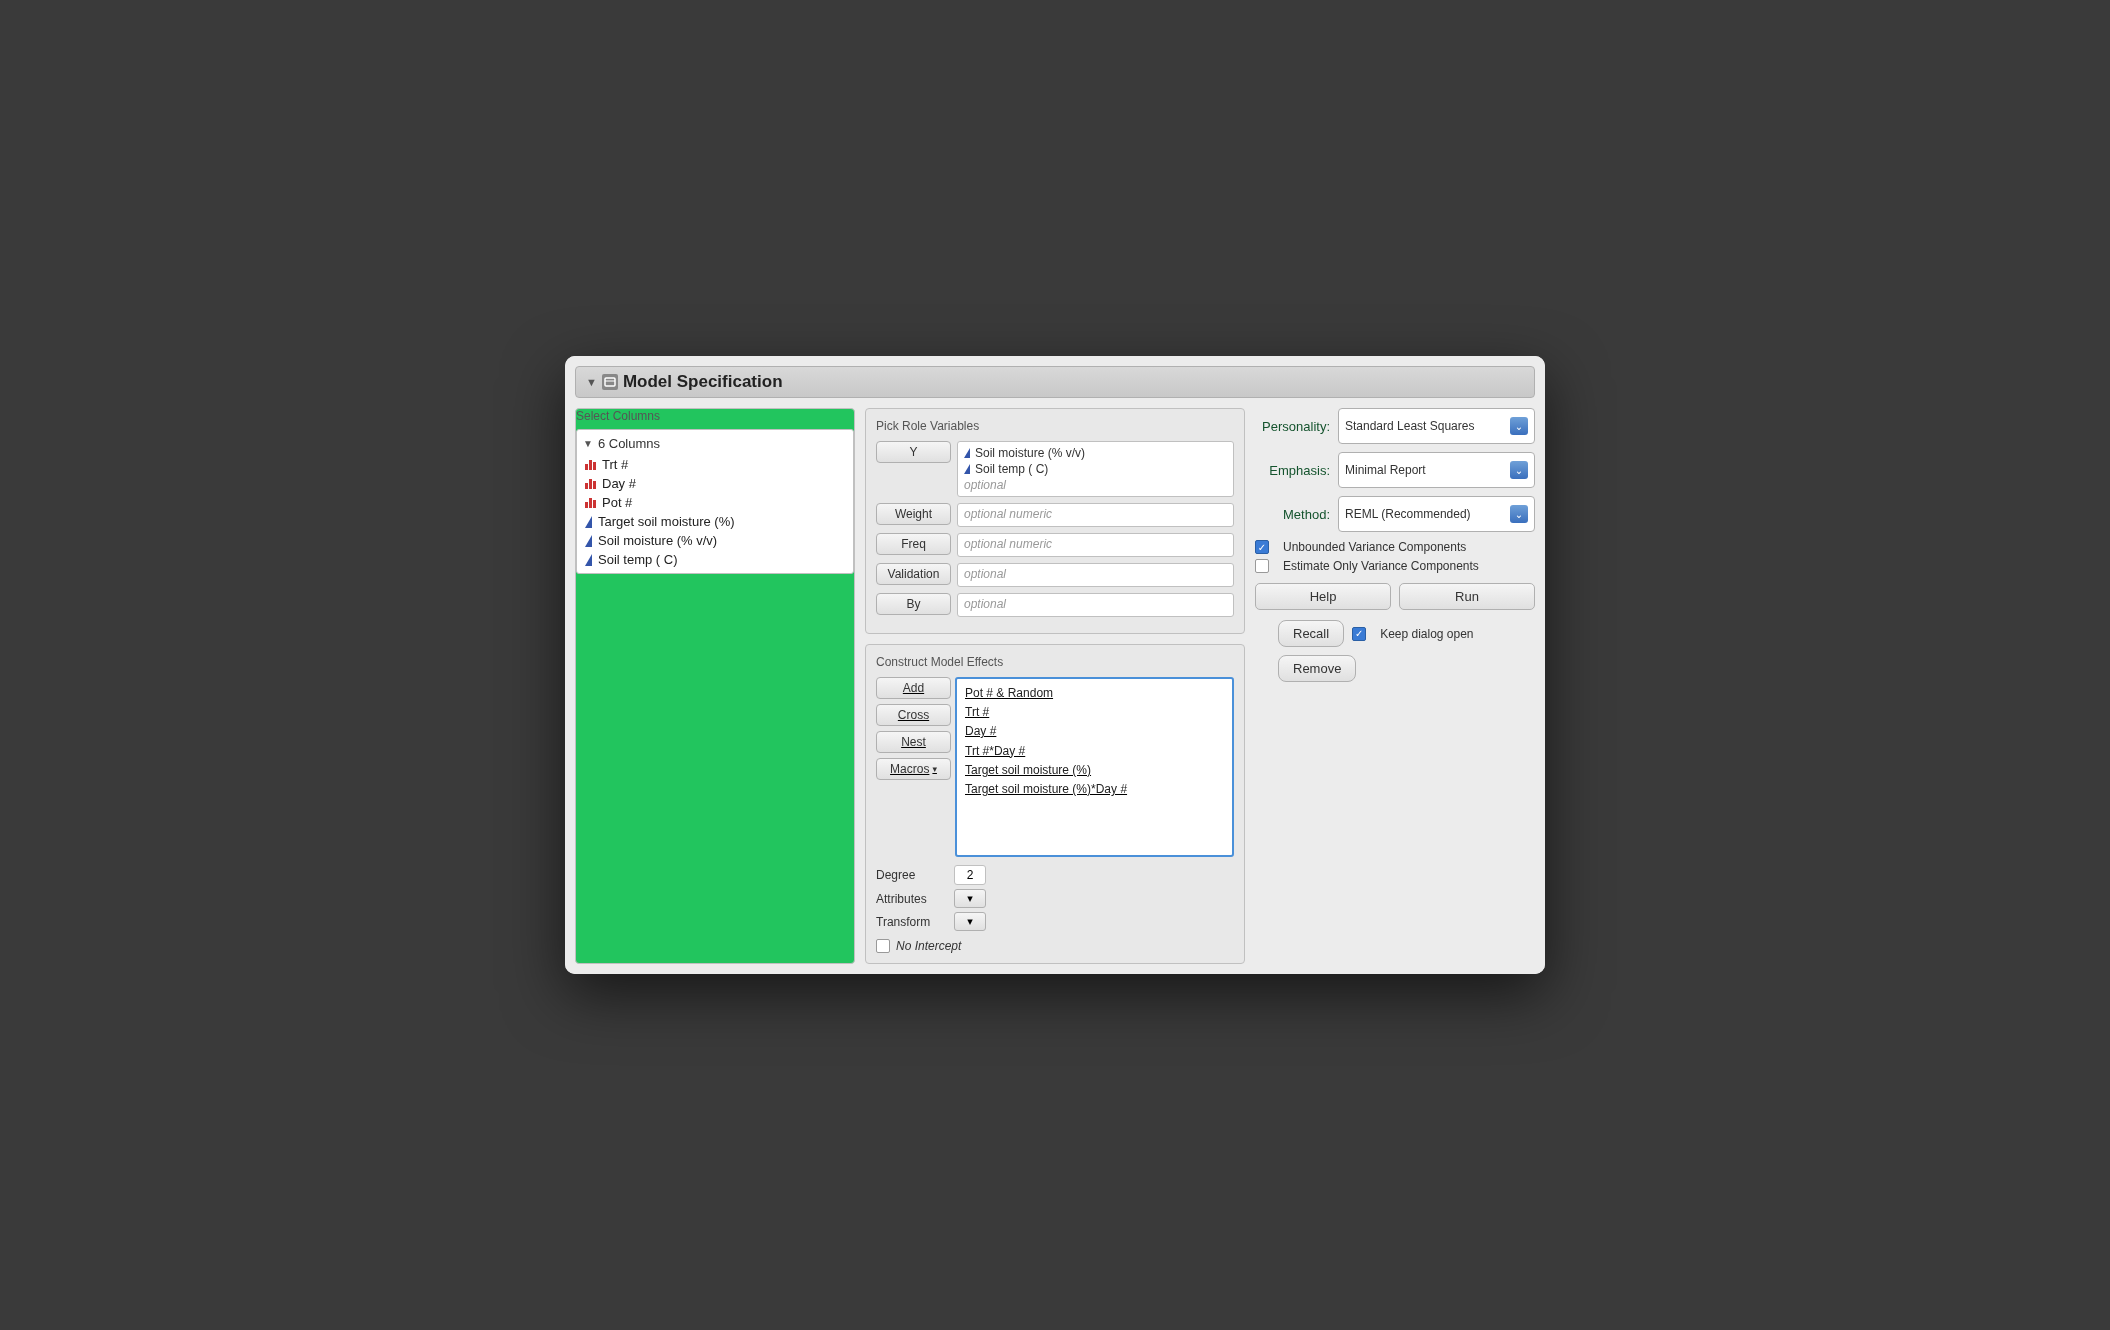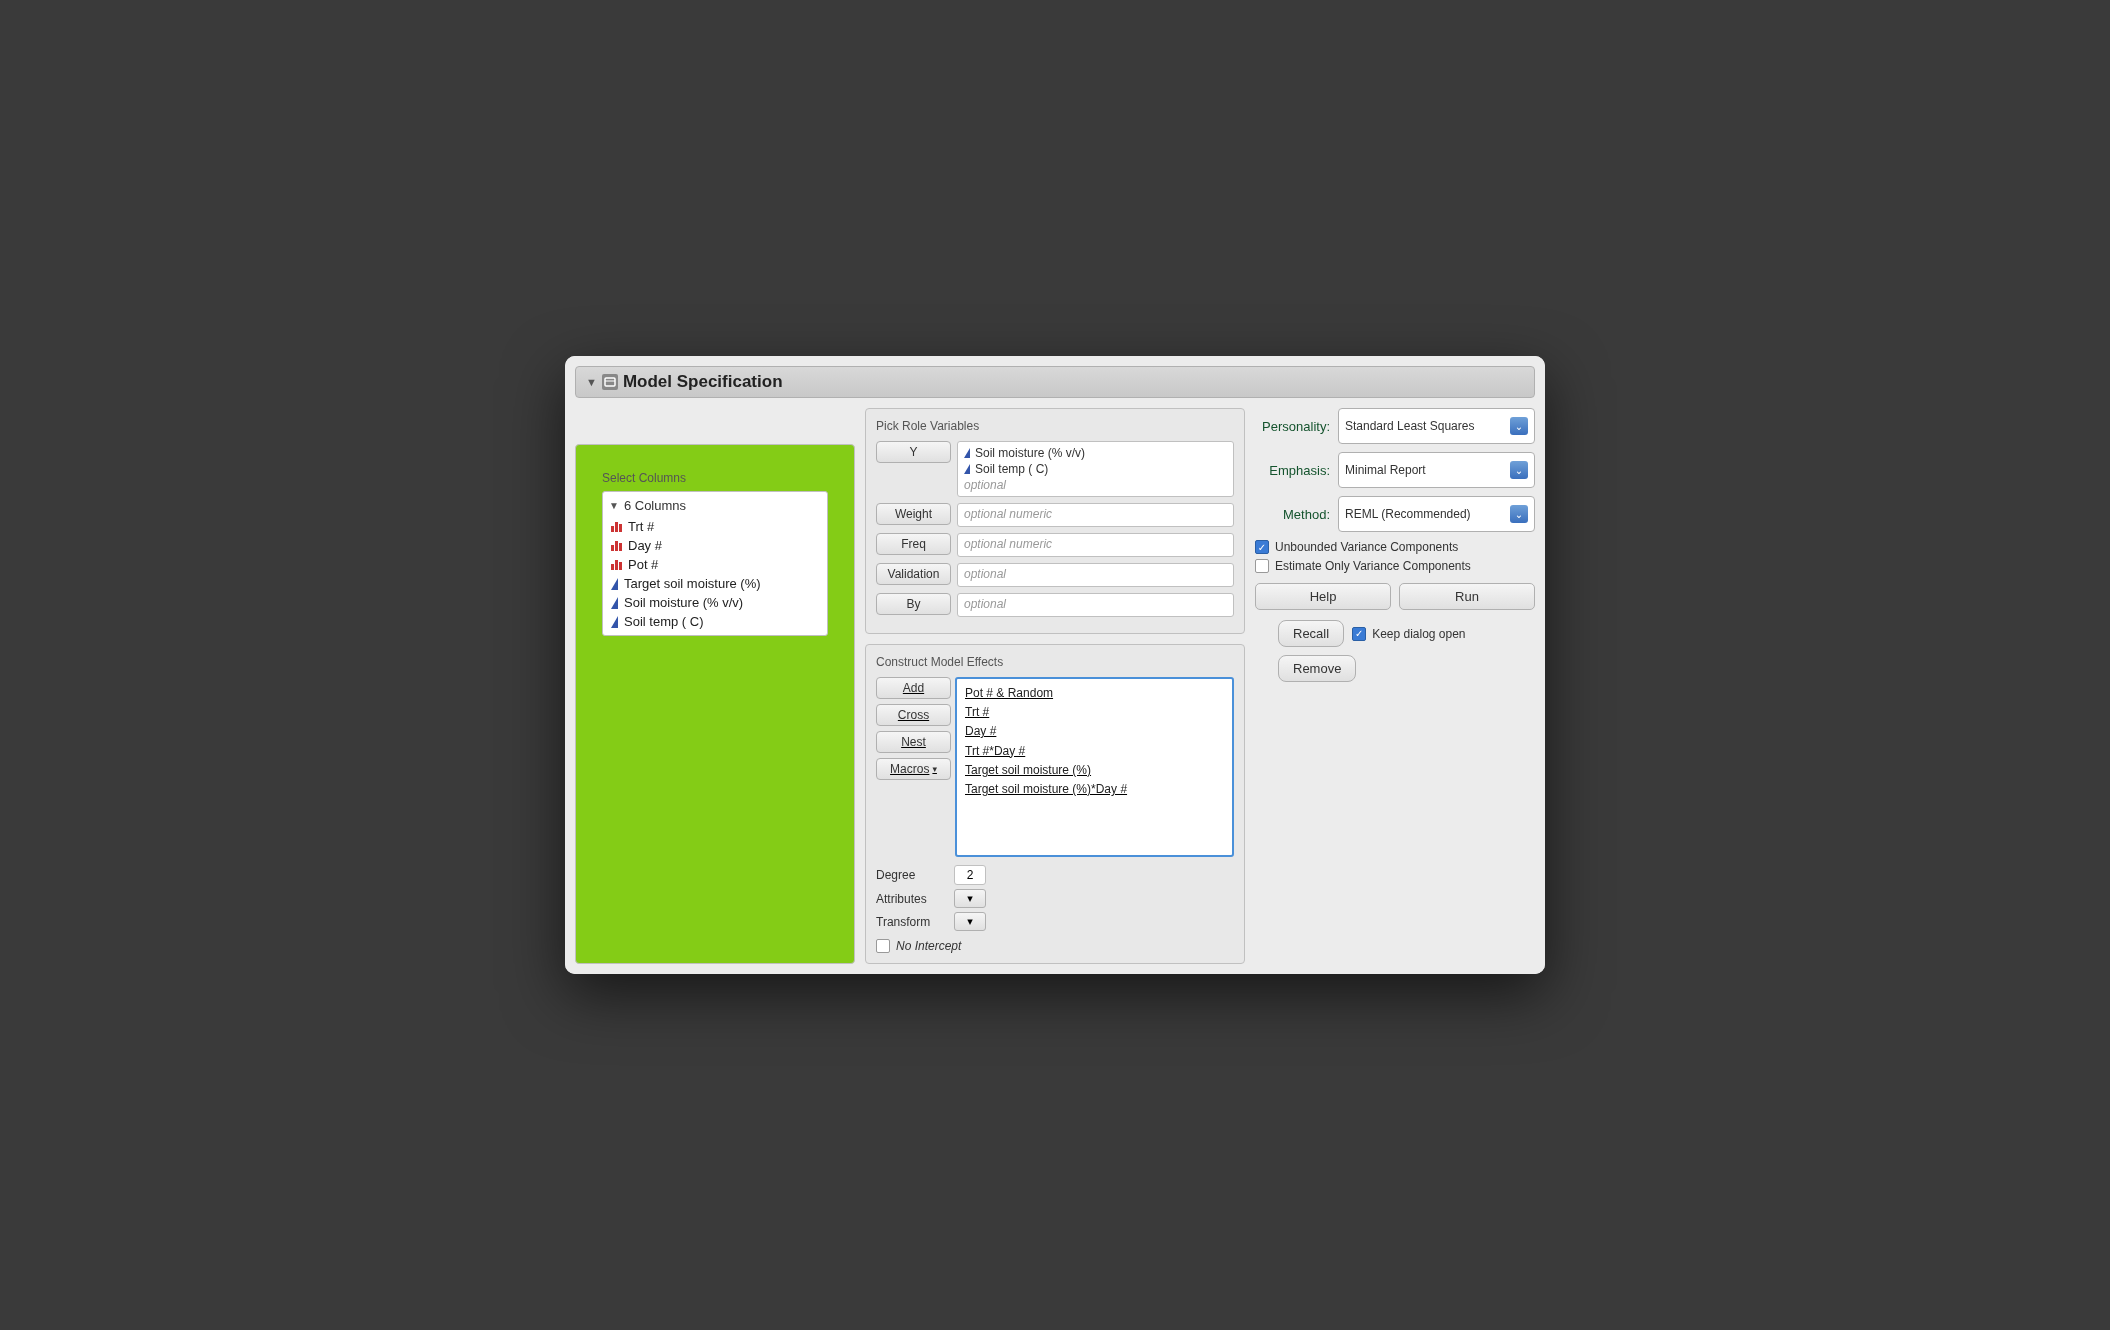--- a/index.html
+++ b/index.html
@@ -87,25 +87,24 @@
     }
 
     .content-area {
       display: flex;
       gap: 10px;
     }
 
     
     .left-panel {
       width: 280px;
-      background: #84cc16;
+      background: #22c55e;
       border: 1px solid #c0c0c0;
       border-radius: 4px;
-      padding: 26px;
-      margin-top: 36px;
+      padding: 0;
     }
     .columns-header {
       display: flex;
       align-items: center;
       gap: 5px;
       margin-bottom: 6px;
       font-size: 13px;
       color: #333;
     }
     .col-list {
@@ -345,21 +344,21 @@
       border-radius: 3px;
       display: flex;
       align-items: center;
       justify-content: center;
       color: white;
       font-size: 10px;
     }
     .checkbox-row {
       display: flex;
       align-items: center;
-      gap: 6px;
+      gap: 14px;
       margin-bottom: 5px;
     }
     .checkbox {
       width: 14px;
       height: 14px;
       border: 1px solid #999;
       border-radius: 2px;
       background: white;
       display: flex;
       align-items: center;

